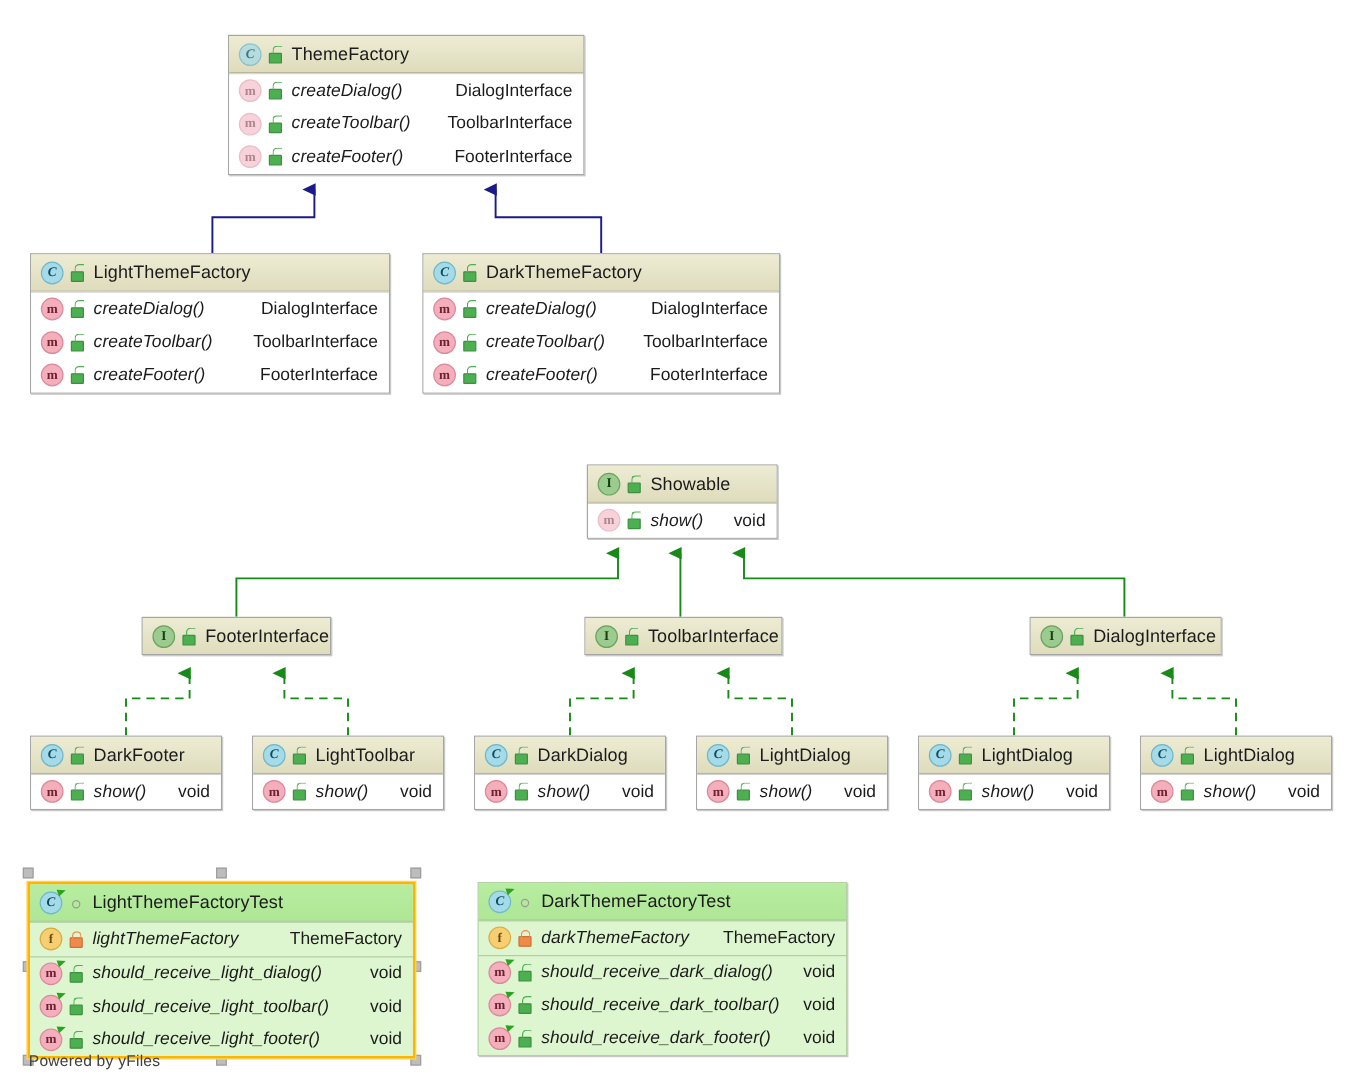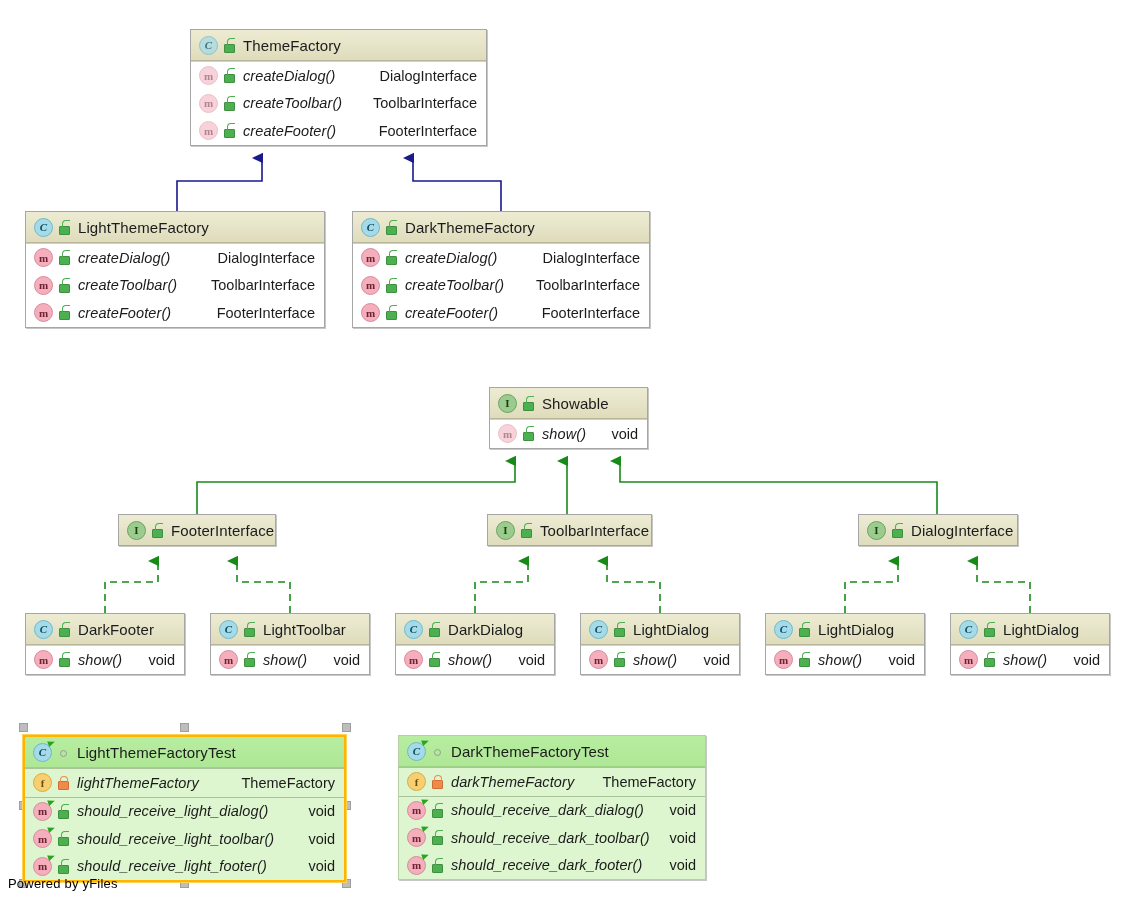--- a/index.html
+++ b/index.html
@@ -102,22 +102,22 @@
   .node.selected{
     border:2px solid #ffb400;
     box-shadow:0 0 0 1px #ffd257;
   }
   .handle{
     position:absolute;width:7px;height:7px;background:#bdbdbd;
     border:1px solid #9e9e9e;
   }
 
   .watermark{
-    position:absolute;left:8px;top:876px;
-    font-size:13px;color:#000000;letter-spacing:.2px;
+    position:absolute;left:24px;top:876px;
+    font-size:13px;color:#404040;letter-spacing:.2px;
     font-family:"Liberation Sans",sans-serif;
   }
 </style>
 </head>
 <body>
 
 <div id="canvas">
 
   <svg id="edges" viewBox="0 0 1135 906">
     <defs>

